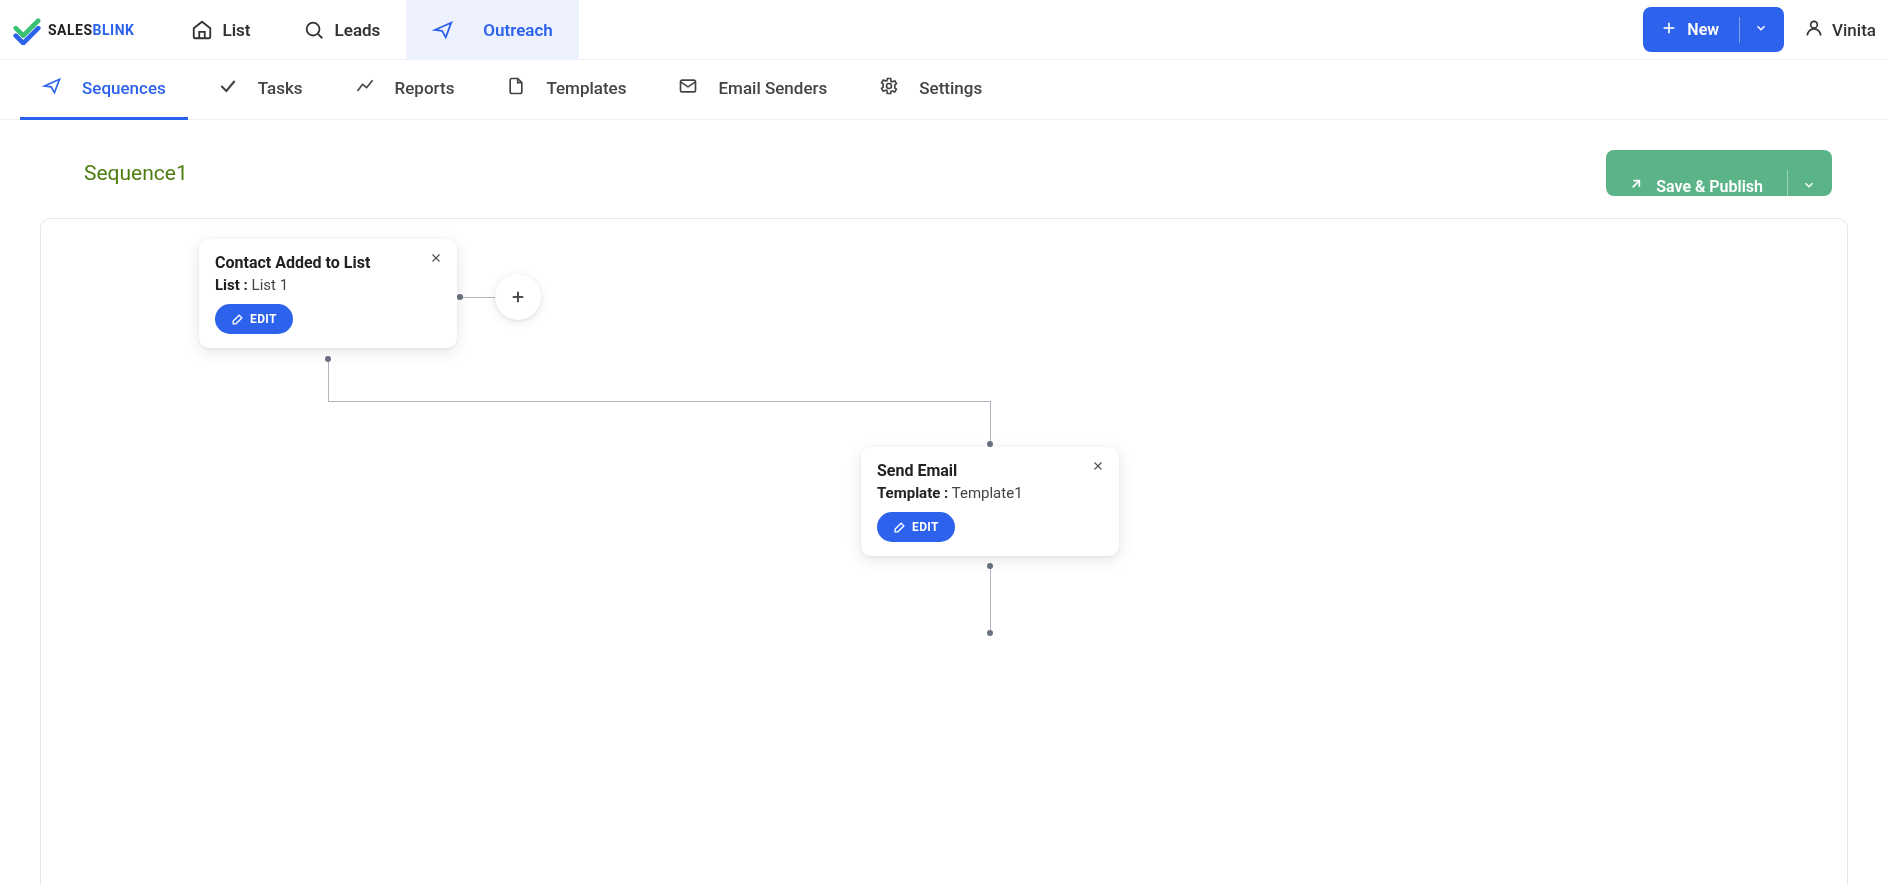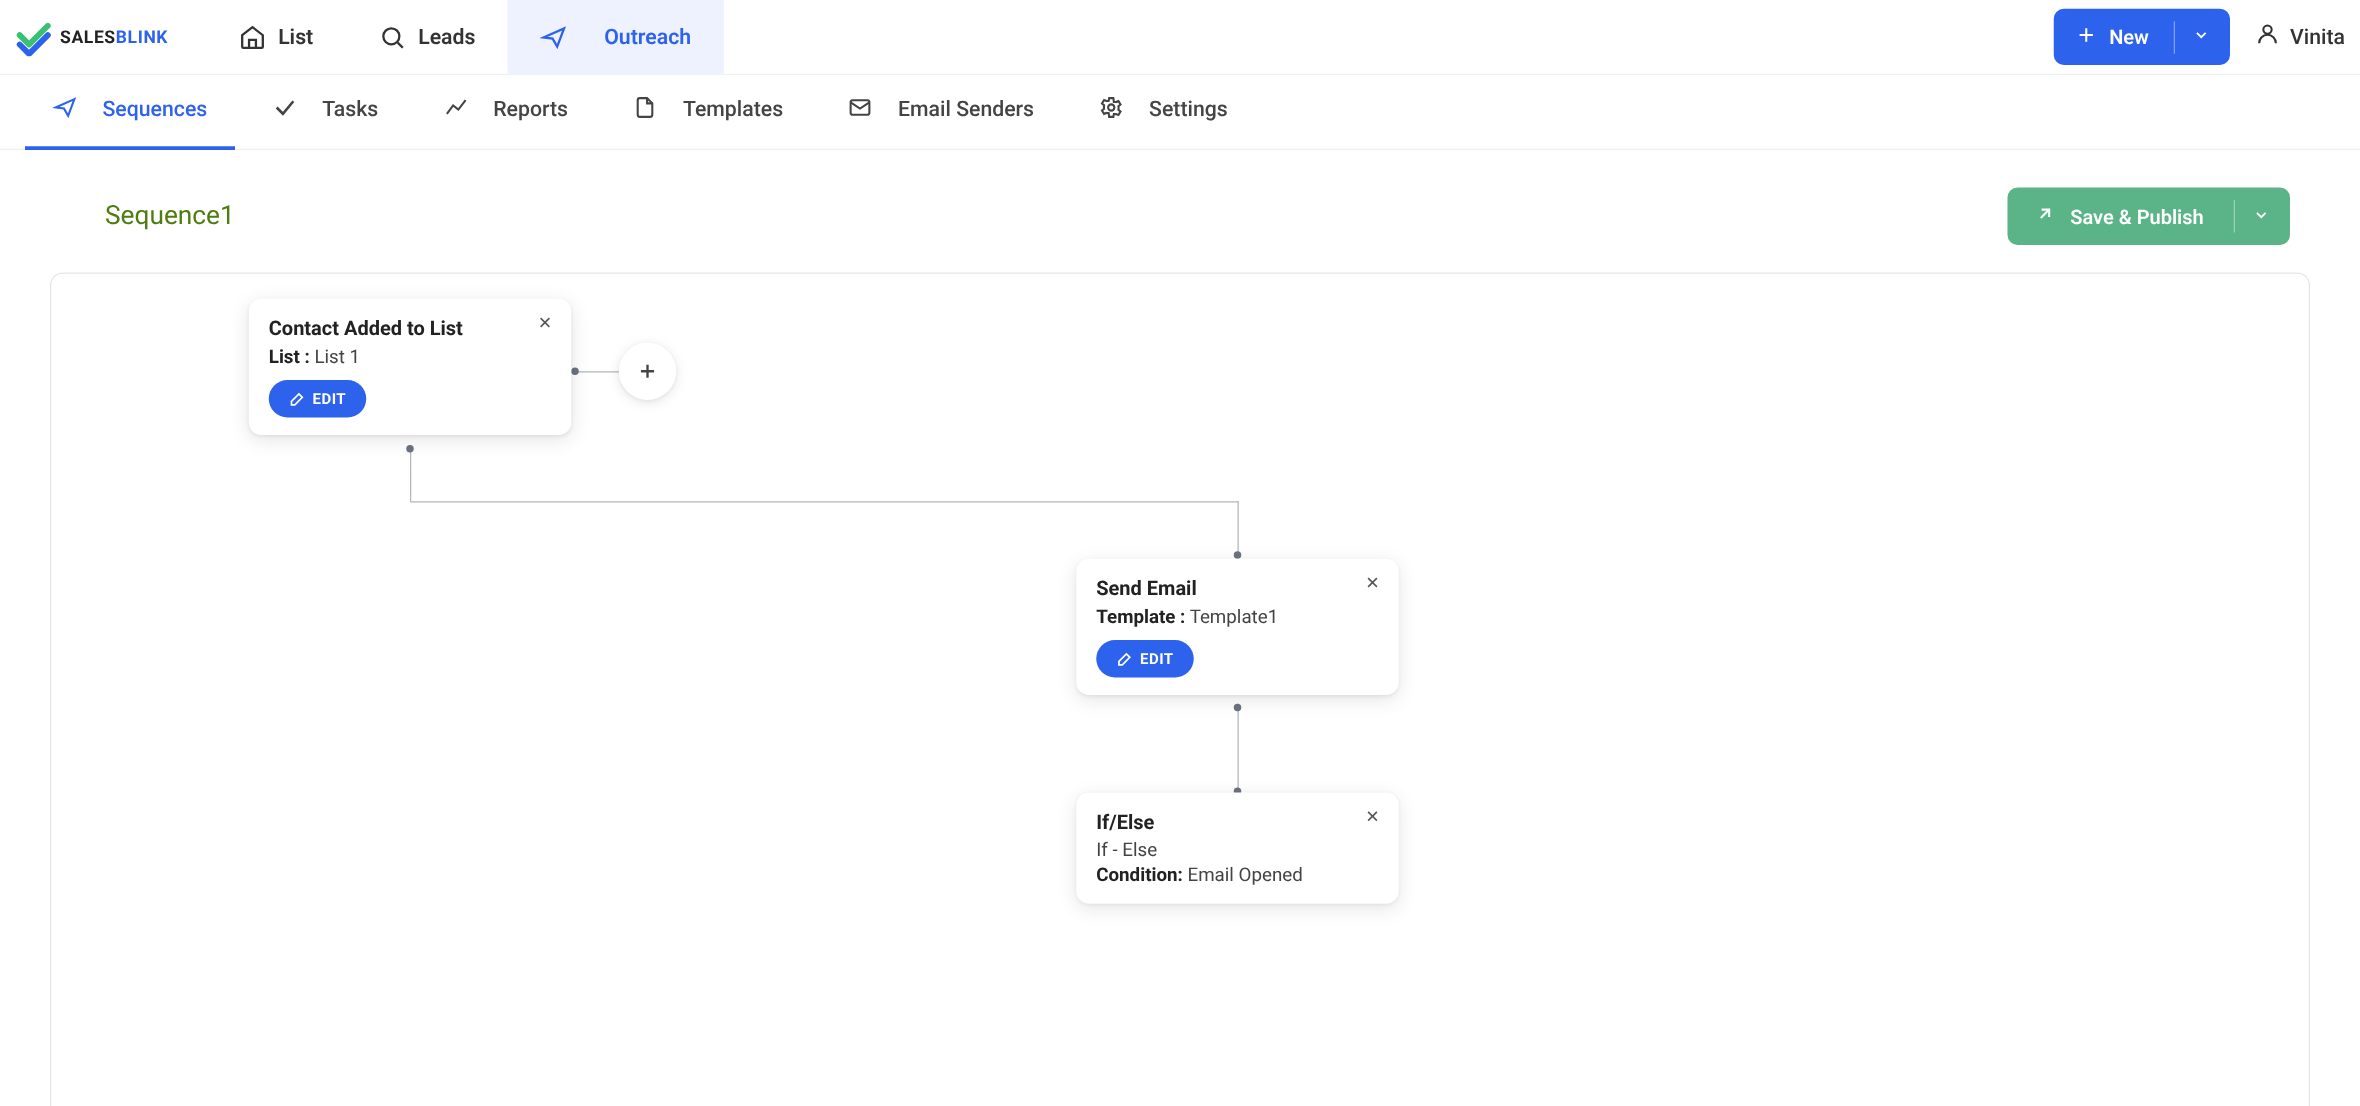--- a/index.html
+++ b/index.html
@@ -151,21 +151,21 @@
   margin-left: 28px;
 }
 
 .save-button {
   margin-left: auto;
   background: #5bb487;
   color: #fff;
   border-radius: 8px;
   height: 46px;
   display: flex;
-  align-items: center;
+  align-items: flex-end;
   padding: 0 16px 0 22px;
   gap: 12px;
   font-weight: 600;
   font-size: 16px;
   cursor: pointer;
 }
 
 .save-button .sep {
   width: 1px;
   height: 26px;
@@ -470,28 +470,15 @@
         <span class="label">Template :</span><span class="value"> Template1</span>
       </div>
       <div class="edit-button">
         <svg width="13" height="13" viewBox="0 0 24 24" fill="none" stroke="#fff" stroke-width="2.5">
             <path d="M4 20 H9 L20 9 L15 4 L4 15 Z"></path>
           </svg>
         <span>EDIT</span>
       </div>
     </div>
 
-    <div class="node-card" style="left:820px; top:415px; width:258px;">
-      <div class="close-x">
-        <svg width="12" height="12" viewBox="0 0 24 24" stroke="#555" stroke-width="2.5">
-            <path d="M5 5 L19 19"></path>
-            <path d="M19 5 L5 19"></path>
-          </svg>
-      </div>
-      <div class="node-title">If/Else</div>
-      <div style="font-size:15px;color:#444;margin-bottom:2px;">If - Else</div>
-      <div class="node-detail" style="margin-bottom:0">
-        <span class="label">Condition:</span><span class="value"> Email Opened</span>
-      </div>
-    </div>
 
   </div>
 </div>
 
 </body></html>

